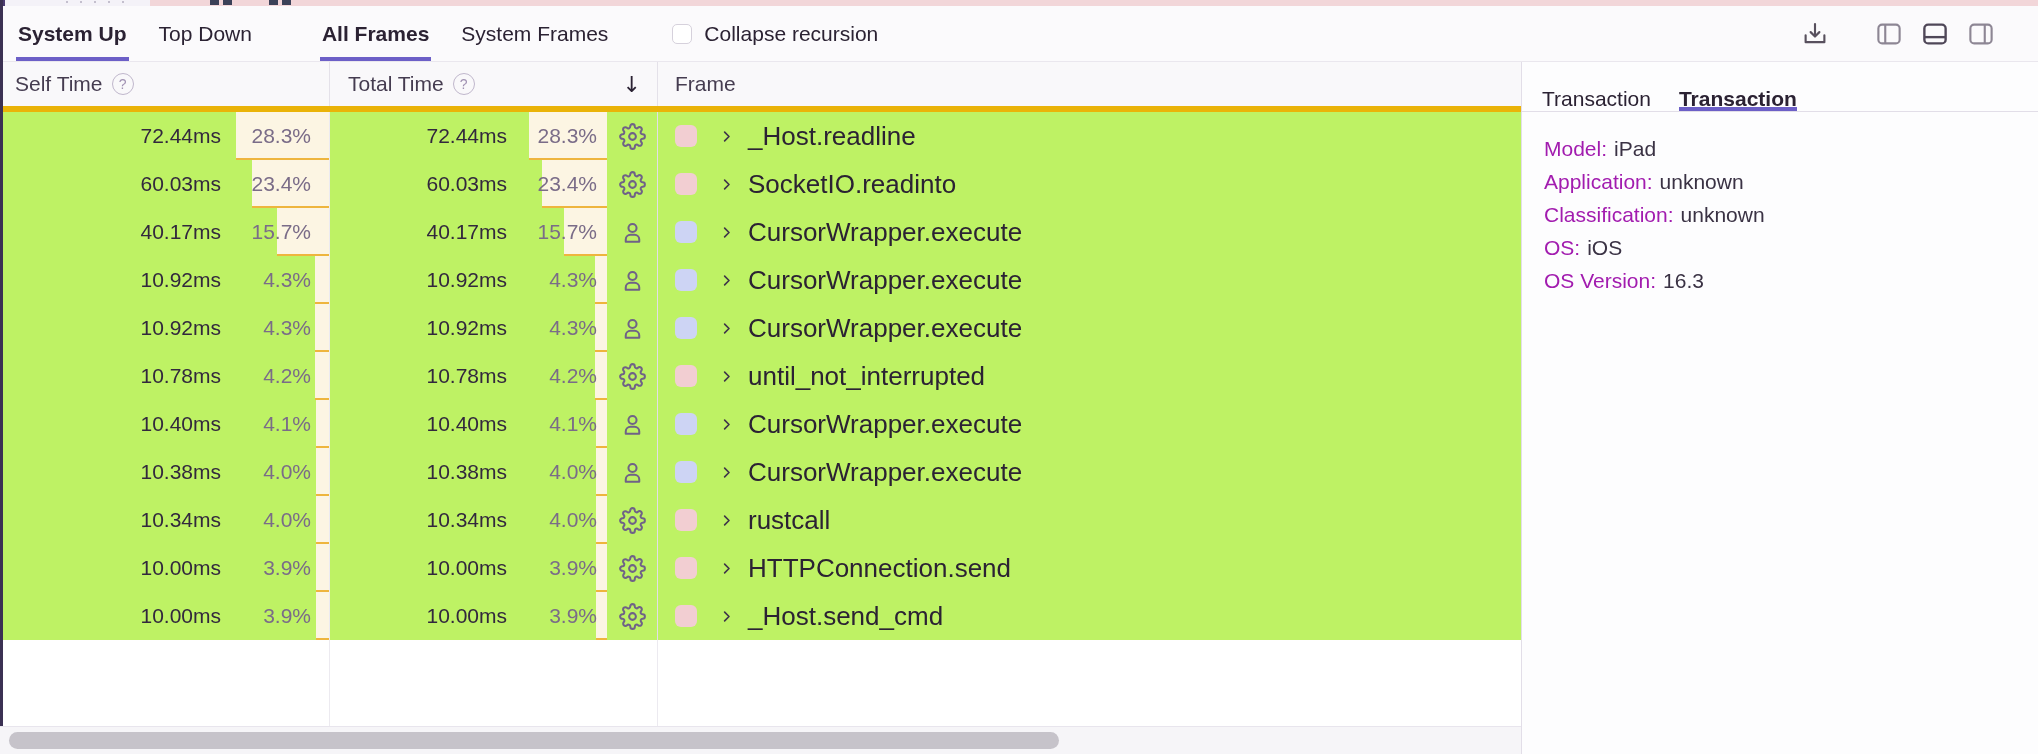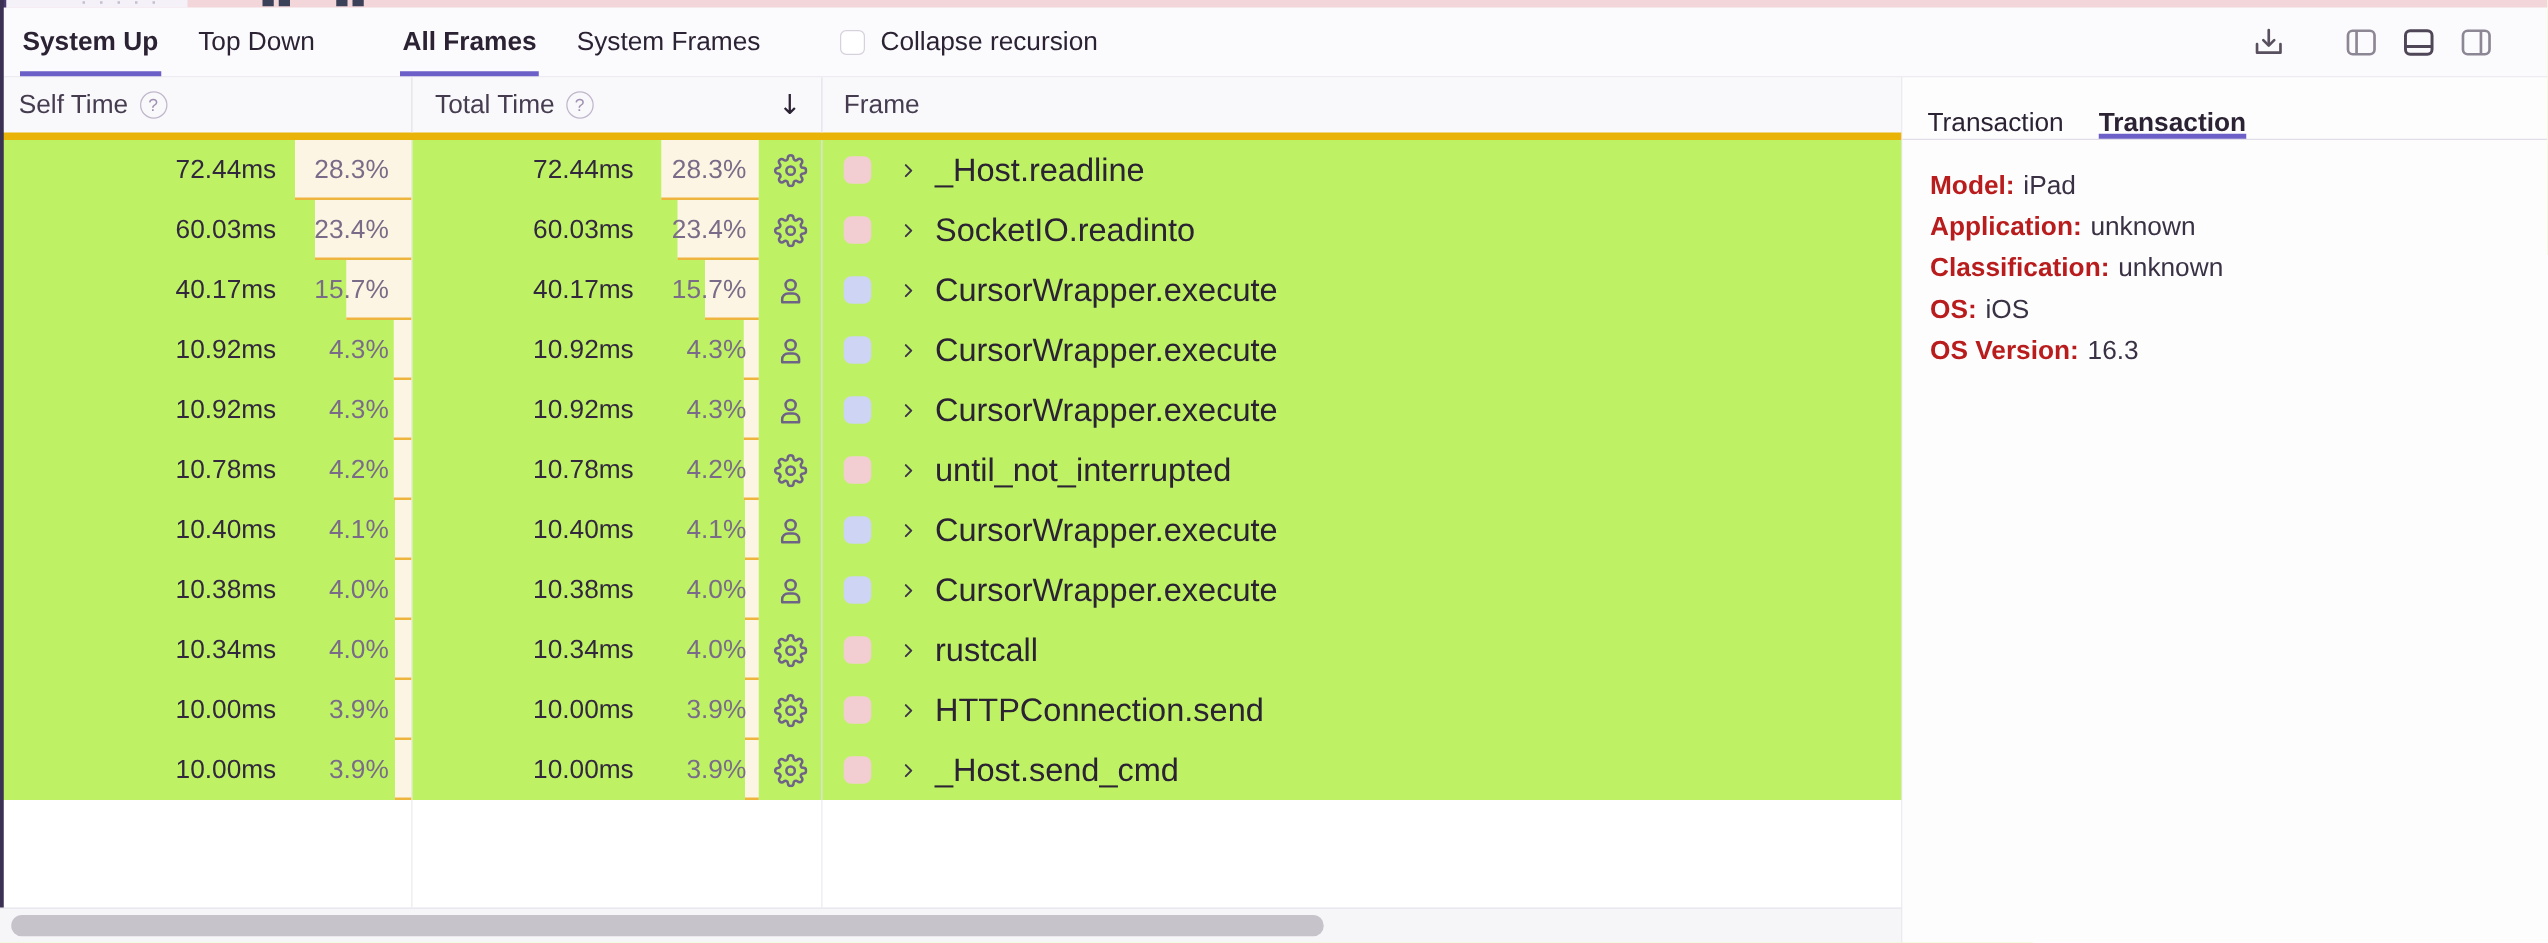--- a/index.html
+++ b/index.html
@@ -72,21 +72,21 @@
   .hscroll { height:28px; flex:0 0 auto; background:#f6f5f8; border-top:1px solid #e8e5ed; position:relative; }
   .hthumb { position:absolute; left:9px; top:5px; width:1050px; height:17px; border-radius:8.5px; background:#c6c3ca; cursor:grab; }
 
   
   .dtabs { height:50px; border-bottom:1px solid #e2dee8; display:flex; align-items:flex-end; padding-left:20px; flex:0 0 auto; }
   .dtab { position:relative; display:flex; align-items:center; font-size:21px; margin-right:28px; cursor:pointer; color:#2b2233; }
   .dtab.active { font-weight:700; }
   .dtab.active::after { content:""; position:absolute; left:0; right:0; bottom:0; height:4px; background:#6c5fc7; }
   .dbody { padding:20px 22px; }
   .env-line { font-size:21px; line-height:33px; color:#3a3244; }
-  .env-label { font-weight:700; color:#b91c1c; margin-right:7px;margin-top:20px; }
+  .env-label { font-weight:400; color:#a21caf; margin-right:7px;margin-top:20px; }
 
   
   .left-edge { position:absolute; left:0; top:0; width:3px; height:726px; background:#3b3153; z-index:20; }
 
   svg { display:block; }
 </style>
 </head>
 <body>
 
 <div class="app">

